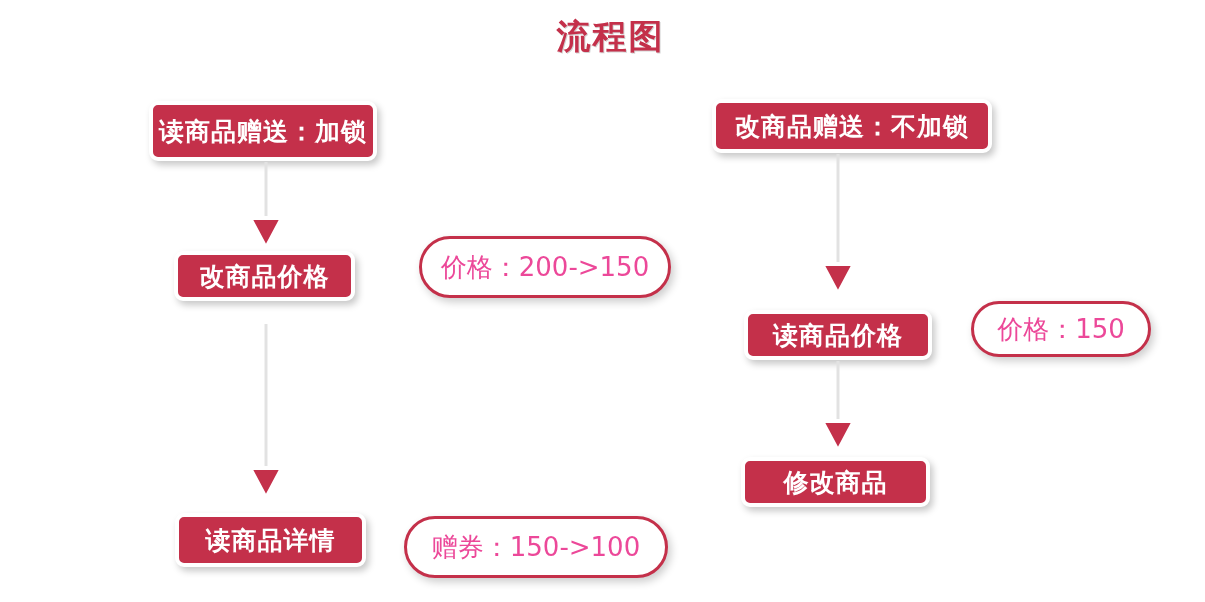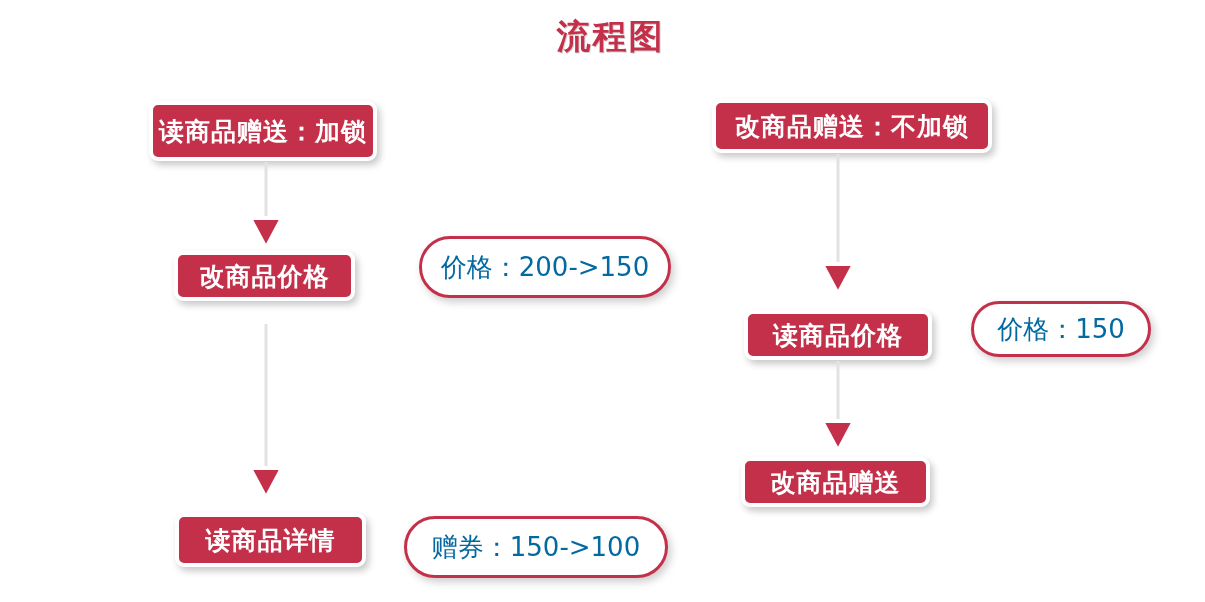--- a/index.html
+++ b/index.html
@@ -54,21 +54,21 @@
     white-space: nowrap;
   }
 
   
   .pill {
     position: absolute;
     box-sizing: border-box;
     background: #ffffff;
     border: 3px solid #c4304a;
     border-radius: 40px;
-    color: #0369a1;
+    color: #ec4899;
     font-size: 26px;
     font-weight: 400;
     display: flex;
     align-items: center;
     justify-content: center;
     box-shadow: 3px 4px 8px rgba(0,0,0,0.20);
     white-space: nowrap;
   }
 
   
@@ -124,17 +124,17 @@
 
   <div class="node" style="left:744px; top:310px; width:188px; height:50px;">读商品价格</div>
 
   <div class="pill" style="left:971px; top:301px; width:180px; height:56px;">价格：150</div>
 
   <svg class="connector" style="left:816px; top:359px;" width="44" height="104" viewBox="0 0 44 104">
     <line x1="22" y1="2" x2="22" y2="66" stroke="#e2e2e2" stroke-width="3"></line>
     <polygon points="6,62 38,62 22,92" fill="#c4304a" stroke="#ffffff" stroke-width="4"></polygon>
   </svg>
 
-  <div class="node" style="left:741px; top:457px; width:189px; height:50px;">改商品赠送</div>
+  <div class="node" style="left:741px; top:457px; width:189px; height:50px;">修改商品</div>
 
 
 
 </div>
 
 </body></html>

